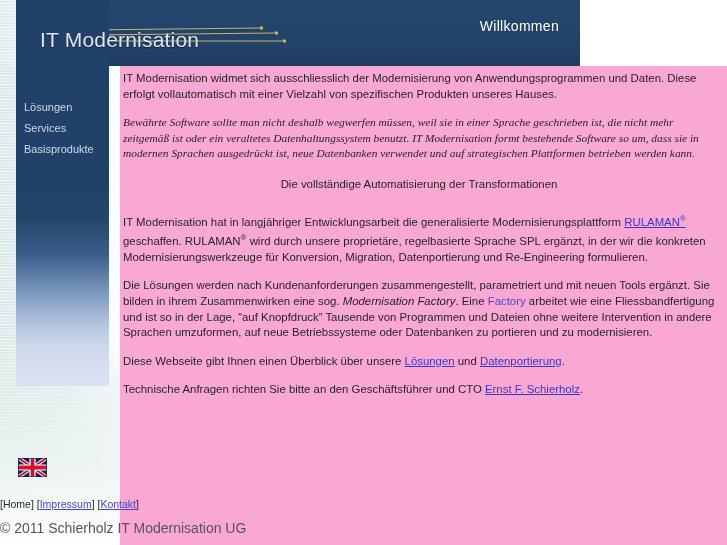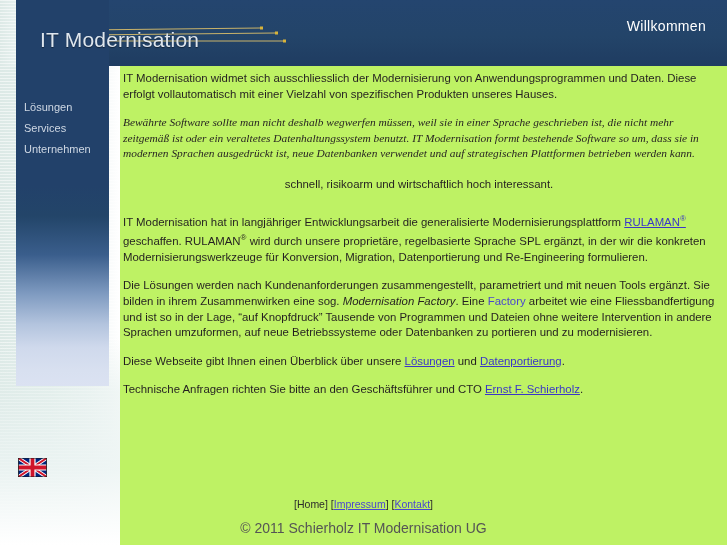--- a/index.html
+++ b/index.html
@@ -33,21 +33,21 @@
       rgba(220,233,230,0) 0%,
       rgba(220,233,230,0) 62%,
       rgba(226,238,235,.5) 72%,
       rgba(236,244,243,.85) 86%,
       rgba(255,255,255,1) 100%);
     pointer-events:none;
   }
 
   
   .header{
-    position:absolute;left:0;top:0;width:727px;height:66px;
+    position:absolute;left:0;top:0;width:580px;height:66px;
     background:linear-gradient(to bottom,#24456f 0%,#234469 55%,#1f3c61 100%);
   }
   .header-left-notch{
     position:absolute;left:0;top:0;width:16px;height:66px;
     background:
       repeating-linear-gradient(to bottom,
         rgba(255,255,255,.55) 0px, rgba(255,255,255,.55) 1px,
         rgba(255,255,255,0) 1px, rgba(255,255,255,0) 3px),
       linear-gradient(to right,#dce9e6 0%,#e6f0ee 100%);
   }
@@ -106,59 +106,59 @@
 
   
   .flag{
     position:absolute;left:18px;top:458px;width:29px;height:19px;
     z-index:4;
   }
 
   
   .content{
     position:absolute;left:120px;top:66px;width:607px;height:479px;
-    background:#bef264;
+    background:#f9a8d4;
     color:#231f20;
     font-size:11.4px;
     line-height:15.6px;
   }
   .content .body{
     position:absolute;left:3px;top:5px;width:592px;
   }
   .content p{margin:0 0 13px 0;text-align:left;}
   .content p.italic{font-style:italic;font-family:Liberation Serif, serif;}
   .content p.center{text-align:center;margin:0;line-height:16px;}
   .center-block{margin:14px 0 19px 0;}
   a.lnk{color:#3a36c8;text-decoration:underline;text-align:center;}
   a.lnk-plain{color:#4a46d0;text-decoration:none;}
   sup{font-size:8px;vertical-align:super;}
 
   
   .footer{
-    position:absolute;left:0;top:498px;width:727px;text-align:center;
+    position:absolute;left:0;top:498px;width:727px;text-align:left;
     font-size:10.5px;color:#3b3b3b;
   }
   .footer .navline{margin:0 0 10px 0;}
   .footer .navline a{color:#4a46d0;text-decoration:underline;}
   .footer .copy{color:#555;font-size:14px;}
   .footer .home{color:#2b2b2b;}
 </style>
 </head>
 <body>
 
 <div id="page">
 
   <div class="left-wash"></div>
 
   <div class="sidebar">
     <div class="sidebar-inner">
       <nav class="nav">
         <a href="#">Lösungen</a>
         <a href="#">Services</a>
-        <a href="#">Unternehmen</a>
+        <a href="#">Basisprodukte</a>
       </nav>
     </div>
   </div>
 
   <div class="left-wash-fade"></div>
 
   <div class="flag" title="English">
     <svg width="29" height="19" viewBox="0 0 60 40">
       <rect width="60" height="40" fill="#00247d"></rect>
       <path d="M0,0 L60,40 M60,0 L0,40" stroke="#ffffff" stroke-width="8"></path>
@@ -203,21 +203,21 @@
   </div>
 
   <main class="content">
     <div class="body">
 
       <p>IT Modernisation widmet sich ausschliesslich der Modernisierung von Anwendungsprogrammen und Daten. Diese erfolgt vollautomatisch mit einer Vielzahl von spezifischen Produkten unseres Hauses.</p>
 
       <p class="italic">Bewährte Software sollte man nicht deshalb wegwerfen müssen, weil sie in einer Sprache geschrieben ist, die nicht mehr zeitgemäß ist oder ein veraltetes Datenhaltungssystem benutzt. IT Modernisation formt bestehende Software so um, dass sie in modernen Sprachen ausgedrückt ist, neue Datenbanken verwendet und auf strategischen Plattformen betrieben werden kann.</p>
 
       <div class="center-block">
-        <p class="center">schnell, risikoarm und wirtschaftlich hoch interessant.</p>
+        <p class="center">Die vollständige Automatisierung der Transformationen</p>
       </div>
 
       <p><span>IT Modernisation hat in langjähriger Entwicklungsarbeit die generalisierte Modernisierungsplattform </span><a class="lnk" href="#"><span>RULAMAN</span><sup>®</sup></a><span> geschaffen. RULAMAN</span><sup>®</sup><span> wird durch unsere proprietäre, regelbasierte Sprache SPL ergänzt, in der wir die konkreten Modernisierungswerkzeuge für Konversion, Migration, Datenportierung und Re-Engineering formulieren.</span></p>
 
       <p><span>Die Lösungen werden nach Kundenanforderungen zusammengestellt, parametriert und mit neuen Tools ergänzt. Sie bilden in ihrem Zusammenwirken eine sog. </span><em>Modernisation Factory</em><span>. Eine </span><a class="lnk-plain" href="#">Factory</a><span> arbeitet wie eine Fliessbandfertigung und ist so in der Lage, “auf Knopfdruck” Tausende von Programmen und Dateien ohne weitere Intervention in andere Sprachen umzuformen, auf neue Betriebssysteme oder Datenbanken zu portieren und zu modernisieren.</span></p>
 
       <p><span>Diese Webseite gibt Ihnen einen Überblick über unsere </span><a class="lnk" href="#">Lösungen</a><span> und </span><a class="lnk" href="#">Datenportierung</a><span>.</span></p>
 
       <p style=""><span>Technische Anfragen richten Sie bitte an den Geschäftsführer und CTO </span><a class="lnk" href="#">Ernst F. Schierholz</a><span>.</span></p>
 

